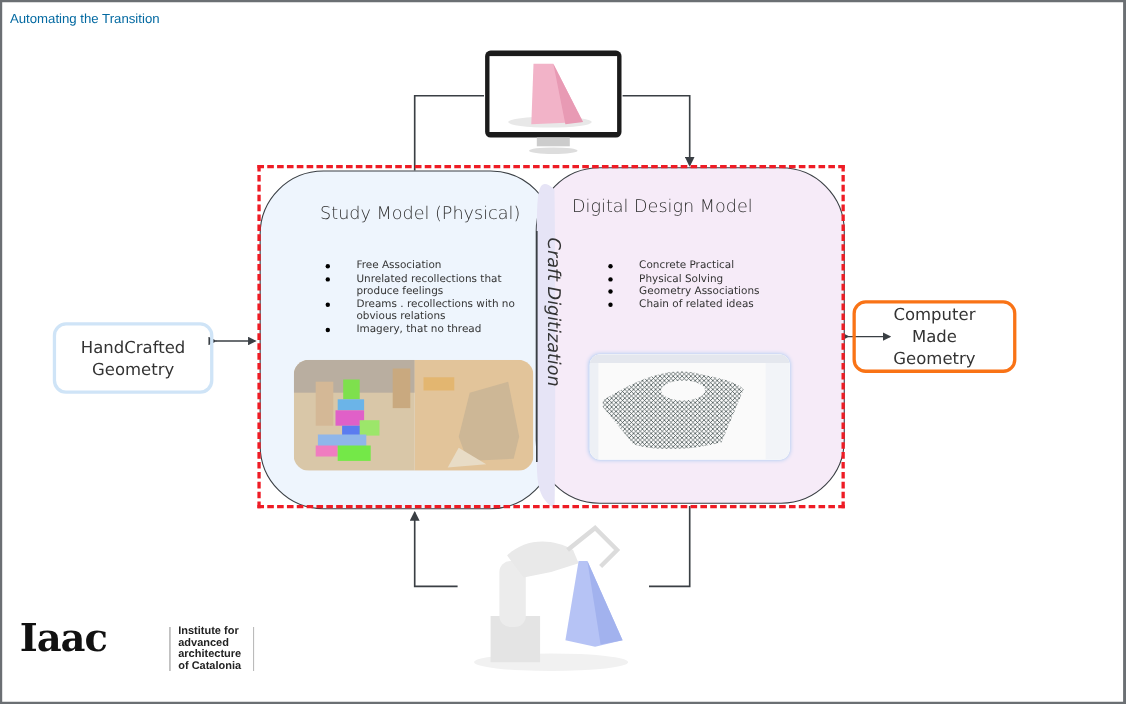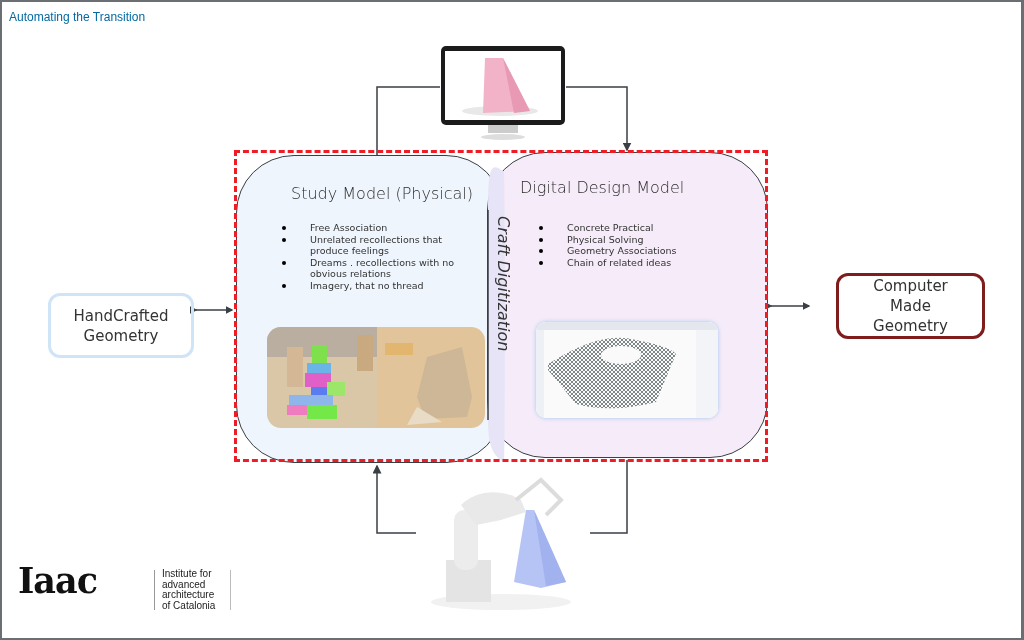--- a/index.html
+++ b/index.html
@@ -4,34 +4,34 @@
 <style>
   html, body { margin:0; padding:0; }
   body { width:1024px; height:640px; position:relative; background:#ffffff; overflow:hidden; font-family:"Liberation Sans", sans-serif; }
   .frame { position:absolute; left:0; top:0; width:1020px; height:636px; border-top:2px solid #6b6f73; border-right:3px solid #6b6f73; border-bottom:2px solid #6b6f73; border-left:2px solid #6b6f73; box-sizing:border-box; width:1024px; height:640px; }
   .title { position:absolute; left:9px; top:10px; font-family:Liberation Sans, sans-serif; font-size:12px; color:#0369a1; }
   svg.lines { position:absolute; left:0; top:0; }
   .dashed { position:absolute; left:234px; top:150px; width:534px; height:312px; border:3px dashed #ee1c25; box-sizing:border-box; }
   .study { position:absolute; left:236px; top:155px; width:268px; height:308px; background:#eef5fd; border:1.5px solid #3a3f44; border-radius:58px; box-sizing:border-box; }
   .digital { position:absolute; left:487px; top:152px; width:281px; height:306px; background:#f6ebf8; border:1.5px solid #3a3f44; border-radius:58px; box-sizing:border-box; }
   .box-heading { position:absolute; font-family:"DejaVu Sans", sans-serif; font-size:16px; color:#2d2d2d; font-weight:300; white-space:nowrap; }
-  ul.bul { position:absolute; margin:0; padding:0; list-style:none; font-family:"DejaVu Sans", sans-serif; font-size:9.5px; color:#333; line-height:11.5px; }
+  ul.bul { position:absolute; margin:14px; padding:0; list-style:none; font-family:"DejaVu Sans", sans-serif; font-size:9.5px; color:#333; line-height:11.5px; }
   ul.bul li { position:relative; padding-left:30px; }
   ul.bul li::before { content:""; position:absolute; left:2px; top:4px; width:4px; height:4px; background:#000; border-radius:50%; }
   .craft { position:absolute; left:495px; top:190px; transform-origin:0 0; transform: translate(0,0) rotate(90deg); font-family:"DejaVu Sans", sans-serif; font-style:italic; font-size:16px; color:#333; white-space:nowrap; }
   .hand { position:absolute; left:48px; top:293px; width:146px; height:65px; border:3px solid #cfe4f7; border-radius:12px; box-sizing:border-box; display:flex; align-items:center; justify-content:center; text-align:center; font-family:"DejaVu Sans", sans-serif; font-size:15px; color:#333; line-height:20px; }
-  .comp { position:absolute; left:836px; top:273px; width:149px; height:66px; border:3px solid #7f1d1d; border-radius:12px; box-sizing:border-box; display:flex; align-items:center; justify-content:center; text-align:center; font-family:"DejaVu Sans", sans-serif; font-size:15px; color:#333; line-height:20px; }
+  .comp { position:absolute; left:775px; top:273px; width:149px; height:66px; border:3px solid #f97316; border-radius:12px; box-sizing:border-box; display:flex; align-items:center; justify-content:center; text-align:center; font-family:"DejaVu Sans", sans-serif; font-size:15px; color:#333; line-height:20px; }
   .photo { position:absolute; left:267px; top:327px; width:218px; height:101px; border-radius:14px; overflow:hidden; }
   .screenshot { position:absolute; left:536px; top:322px; width:182px; height:96px; border-radius:10px; overflow:hidden; background:#fff; box-shadow:0 0 4px #9fc5f0; }
   .monitor { position:absolute; left:440px; top:45px; width:126px; height:88px; }
   .robot { position:absolute; left:416px; top:470px; width:170px; height:150px; }
   .logo { position:absolute; left:18px; top:566px; }
   .logo-mark { font-family:"DejaVu Serif", serif; font-weight:bold; color:#111; font-size:35px; position:absolute; left:0; top:-6px; letter-spacing:-1px; white-space:nowrap; }
   .logo-sep { position:absolute; left:136px; top:4px; width:1px; height:40px; background:#999; }
-  .logo-text { position:absolute; left:144px; top:3px; font-family:"Liberation Sans", sans-serif; font-size:10px; line-height:10.5px; color:#222; white-space:pre; width:80px; }
+  .logo-text { position:absolute; left:144px; top:3px; font-family:"Liberation Sans", sans-serif; font-size:10px; line-height:10.5px; color:#222; white-space:pre; width:80px;font-weight:bold; }
   .logo-sep2 { position:absolute; left:212px; top:4px; width:1px; height:40px; background:#bbb; }
 </style>
 </head>
 <body>
 
 <div class="frame"></div>
 <div class="title">Automating the Transition</div>
 
 <svg class="lines" width="1024" height="640">
   <defs>

